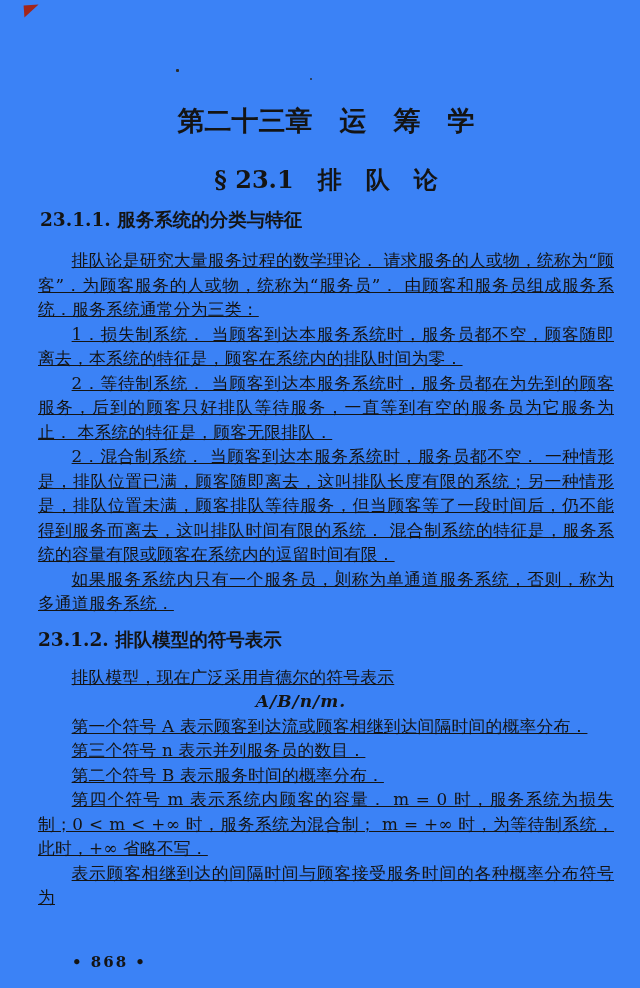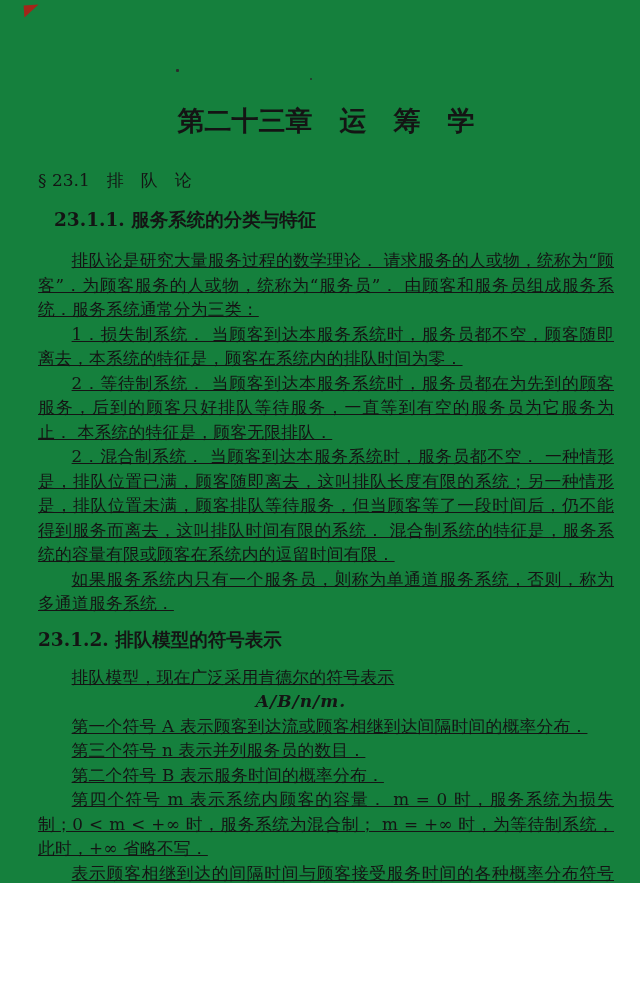--- a/index.html
+++ b/index.html
@@ -1,21 +1,21 @@
 <!DOCTYPE html>
 <html><head>
 <meta charset="utf-8">
 <style>
   html, body { margin: 0; padding: 0; background: #ffffff; }
   .page {
     position: relative;
     width: 640px;
-    height: 883px;
+    height: 988px;
     box-sizing: border-box;
-    background: #15803d;
+    background: #3b82f6;
     color: #141414;
     font-family: "DejaVu Serif", "Liberation Serif", serif;
     padding: 104px 26px 0 38px;
     overflow: hidden;
   }
   .corner-mark {
     position: absolute;
     left: 24px;
     top: 5px;
     width: 0; height: 0;
@@ -35,33 +35,33 @@
   h1.chapter {
     margin: 0;
     font-size: 27px;
     line-height: 33px;
     font-weight: bold;
     text-align: center;
     white-space: nowrap;
   }
   h2.section {
     margin: 31px 0 0 0;
-    font-size: 17px;
+    font-size: 24px;
     line-height: 24px;
-    font-weight: normal;
-    text-align: left;
+    font-weight: bold;
+    text-align: center;
     white-space: nowrap;
   }
   h3.subsection {
     font-size: 18.5px;
     line-height: 23px;
     font-weight: bold;
     text-align: left;
   }
-  h3.first { margin: 16px 0 17px 16px; }
+  h3.first { margin: 16px 0 17px 2px; }
   h3.second { margin: 12px 0 14px 0; }
   p.body {
     margin: 0;
     font-size: 16.8px;
     line-height: 24.5px;
     text-indent: 2em;
     text-align: justify;
     text-justify: inter-ideograph;
     letter-spacing: 0.2px;
     text-decoration: underline;

